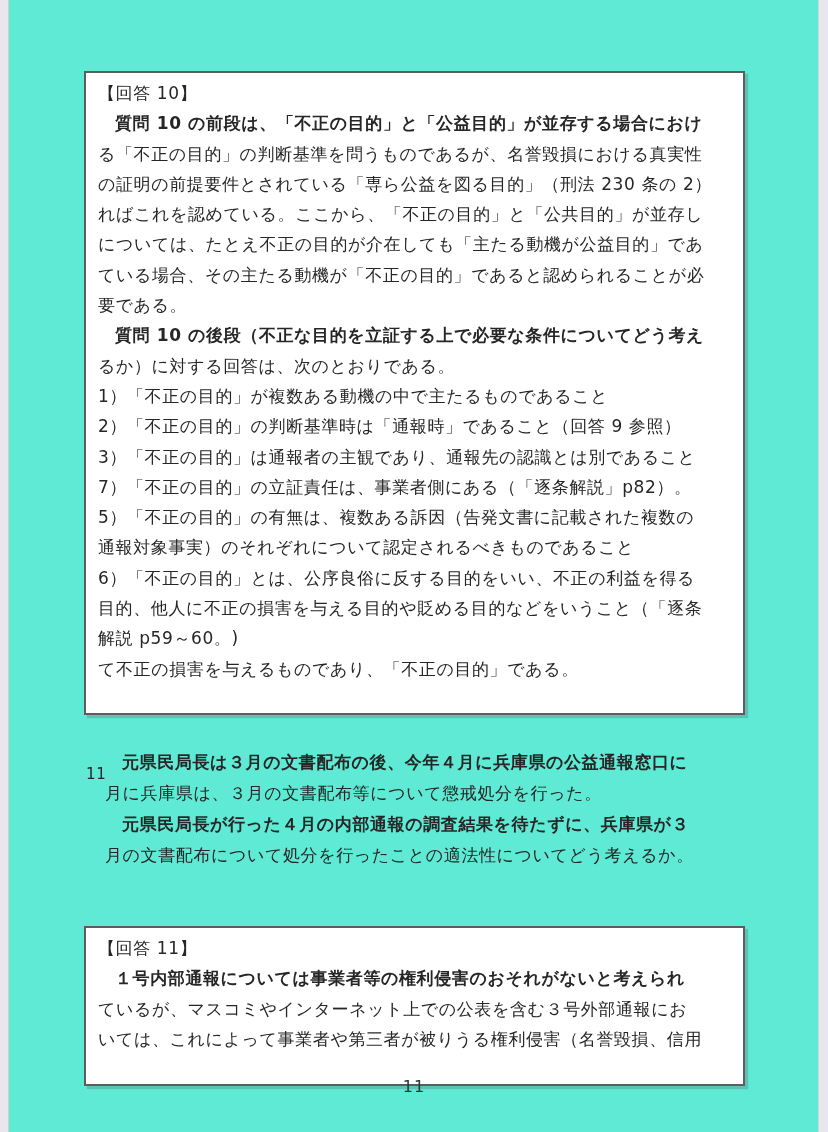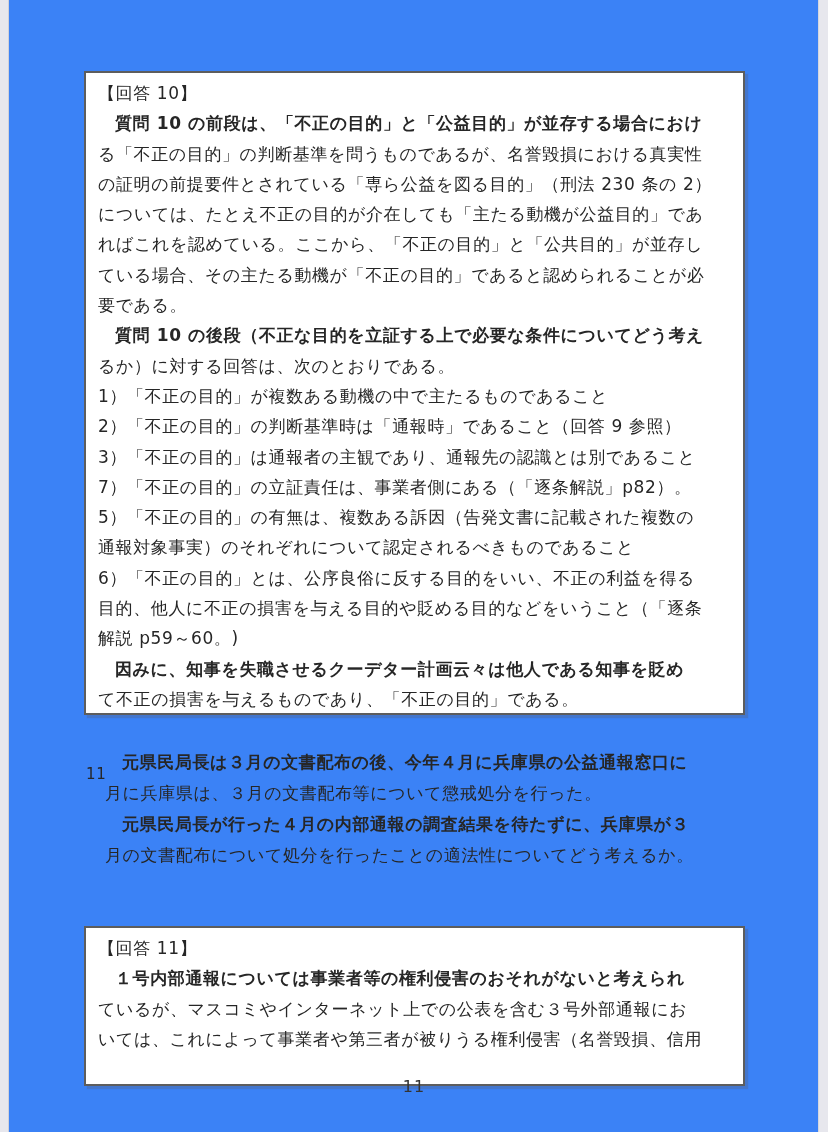--- a/index.html
+++ b/index.html
@@ -5,21 +5,21 @@
 <style>
   html, body {
     margin: 0;
     padding: 0;
     background: #ffffff;
   }
   .page {
     position: relative;
     width: 828px;
     height: 1132px;
-    background: #3b82f6;
+    background: #5eead4;
     overflow: hidden;
     font-family: "DejaVu Sans", "Liberation Sans", sans-serif;
     color: #262626;
   }
   
   .edge {
     position: absolute;
     top: 0;
     height: 100%;
     background: #e7e7ed;
@@ -86,36 +86,35 @@
 <div class="page">
 
   <div class="edge edge-left"></div>
   <div class="edge edge-right"></div>
 
   <div class="box box-answer10">
     <div class="line">【回答 10】</div>
     <div class="line indent">質問 10 の前段は、「不正の目的」と「公益目的」が並存する場合におけ</div>
     <div class="line">る「不正の目的」の判断基準を問うものであるが、名誉毀損における真実性</div>
     <div class="line">の証明の前提要件とされている「専ら公益を図る目的」（刑法 230 条の 2）</div>
+    <div class="line">ればこれを認めている。ここから、「不正の目的」と「公共目的」が並存し</div>
     <div class="line">については、たとえ不正の目的が介在しても「主たる動機が公益目的」であ</div>
-    <div class="line">ればこれを認めている。ここから、「不正の目的」と「公共目的」が並存し</div>
     <div class="line">ている場合、その主たる動機が「不正の目的」であると認められることが必</div>
     <div class="line">要である。</div>
     <div class="line indent">質問 10 の後段（不正な目的を立証する上で必要な条件についてどう考え</div>
     <div class="line">るか）に対する回答は、次のとおりである。</div>
     <div class="line">1）「不正の目的」が複数ある動機の中で主たるものであること</div>
     <div class="line">2）「不正の目的」の判断基準時は「通報時」であること（回答 9 参照）</div>
     <div class="line">3）「不正の目的」は通報者の主観であり、通報先の認識とは別であること</div>
     <div class="line">7）「不正の目的」の立証責任は、事業者側にある（「逐条解説」p82）。</div>
     <div class="line">5）「不正の目的」の有無は、複数ある訴因（告発文書に記載された複数の</div>
     <div class="line">通報対象事実）のそれぞれについて認定されるべきものであること</div>
     <div class="line">6）「不正の目的」とは、公序良俗に反する目的をいい、不正の利益を得る</div>
     <div class="line">目的、他人に不正の損害を与える目的や貶める目的などをいうこと（「逐条</div>
     <div class="line">解説 p59～60。)</div>
-    <div class="line indent">因みに、知事を失職させるクーデター計画云々は他人である知事を貶め</div>
     <div class="line">て不正の損害を与えるものであり、「不正の目的」である。</div>
   </div>
 
   <div class="question">
     <span class="qnum">11</span>
     <div class="line indent">元県民局長は３月の文書配布の後、今年４月に兵庫県の公益通報窓口に</div>
     <div class="line">月に兵庫県は、３月の文書配布等について懲戒処分を行った。</div>
     <div class="line indent">元県民局長が行った４月の内部通報の調査結果を待たずに、兵庫県が３</div>
     <div class="line">月の文書配布について処分を行ったことの適法性についてどう考えるか。</div>
   </div>

